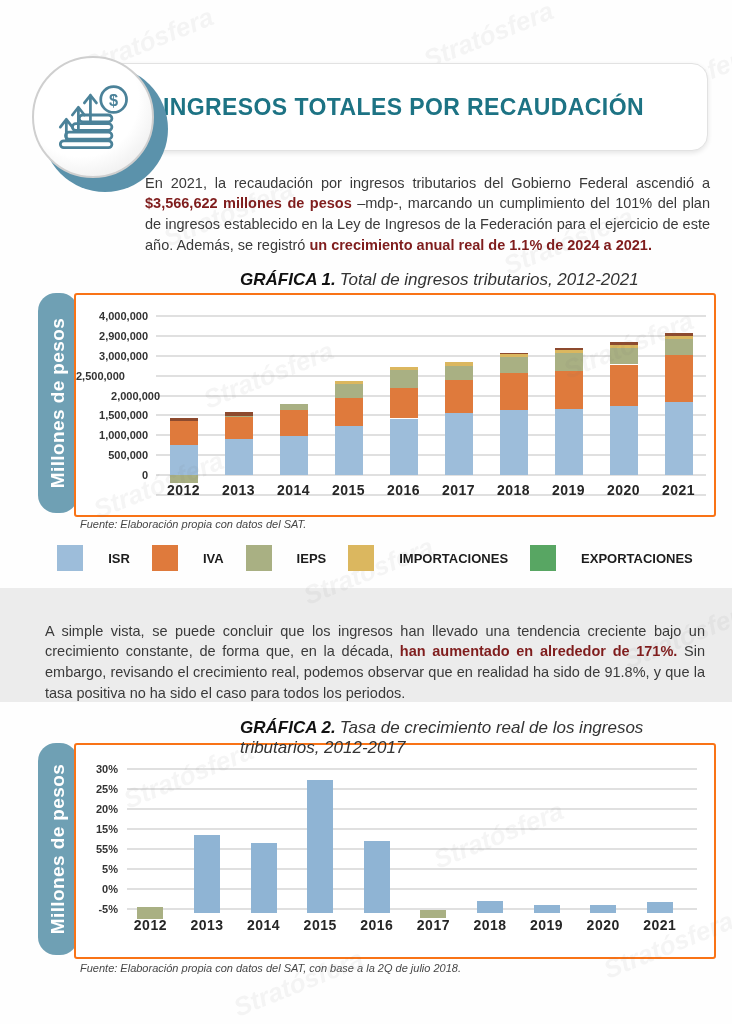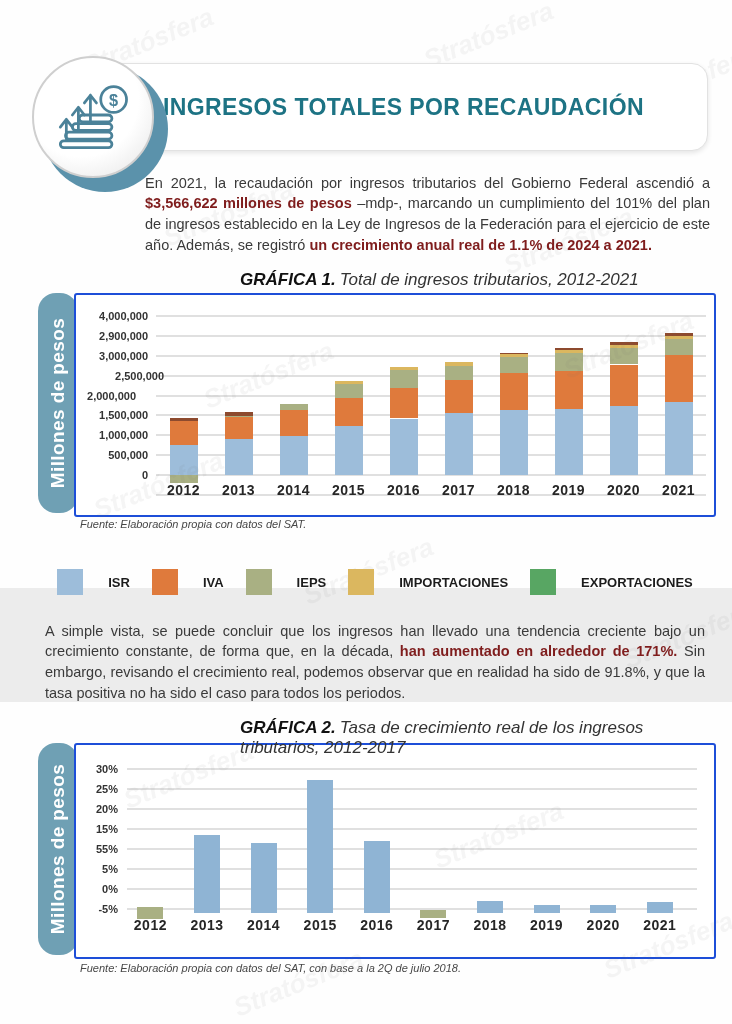--- a/index.html
+++ b/index.html
@@ -21,32 +21,32 @@
   .intro{position:absolute;left:145px;top:158px;width:565px;z-index:3;font-size:14.5px;
          line-height:1.43;text-align:justify;color:#3a3a3a;}
   .intro b,.analysis b{color:#7f1d1d;}
   .caption{position:absolute;width:470px;text-align:left;z-index:3;font-style:italic;
            font-size:17px;color:#333;}
   .caption b{color:#111;margin-right:4px;}
   
   .band{position:absolute;left:38px;width:40px;background:#6fa0b4;border-radius:18px;z-index:1;}
   .band-label{position:absolute;left:50%;top:50%;transform:translate(-50%,-50%) rotate(-90deg);
               white-space:nowrap;color:#ffffff;font-weight:700;font-size:19px;letter-spacing:.4px;}
-  .chart-box{position:absolute;left:74px;width:638px;background:#ffffff;border:2px solid #1d4ed8;
+  .chart-box{position:absolute;left:74px;width:638px;background:#ffffff;border:2px solid #f97316;
              border-radius:3px;z-index:1;}
   .gridline{position:absolute;height:2px;background:#e0e0e0;z-index:1;}
   .ytick{position:absolute;text-align:right;font-weight:700;font-size:11px;color:#333;z-index:2;}
   .xtick{position:absolute;text-align:center;font-weight:700;font-size:14px;color:#262626;
          letter-spacing:.5px;z-index:3;}
   .bar-seg{position:absolute;z-index:3;}
   .fuente{position:absolute;left:80px;font-style:italic;font-size:11px;color:#474747;z-index:3;}
   
   .legend{position:absolute;left:38px;top:545px;width:674px;display:flex;justify-content:center;
           align-items:center;gap:22px;z-index:3;}
-  .legend-item{display:flex;align-items:center;gap:25px;margin-top:24px;}
+  .legend-item{display:flex;align-items:center;gap:25px;}
   .legend-swatch{width:26px;height:26px;display:inline-block;}
   .legend-label{font-weight:700;font-size:13px;color:#1c1c1c;}
   
   .grayband{position:absolute;left:0;top:588px;width:732px;height:114px;background:#ececec;z-index:1;}
   .analysis{position:absolute;left:45px;top:606px;width:660px;z-index:3;font-size:14.5px;
             line-height:1.43;text-align:justify;color:#3a3a3a;}
 </style>
 </head>
 <body>
 
@@ -98,23 +98,23 @@
     <span class="band-label">Millones de pesos</span>
   </div>
   <div class="chart-box" id="chart1-box" style="top:293px;height:220px;">
       <div class="gridline" style="left: 80px; top: 20px; width: 550px;"></div>
       <div class="ytick" style="left: 0px; top: 15px; width: 72px;">4,000,000</div>
       <div class="gridline" style="left: 80px; top: 39.9px; width: 550px;"></div>
       <div class="ytick" style="left: 0px; top: 34.9px; width: 72px;">2,900,000</div>
       <div class="gridline" style="left: 80px; top: 59.8px; width: 550px;"></div>
       <div class="ytick" style="left: 0px; top: 54.8px; width: 72px;">3,000,000</div>
       <div class="gridline" style="left: 80px; top: 79.6px; width: 550px;"></div>
-      <div class="ytick" style="left: 0px; top: 74.6px; width: 88px;">2,500,000</div>
+      <div class="ytick" style="left: 0px; top: 74.6px; width: 48px;">2,500,000</div>
       <div class="gridline" style="left: 80px; top: 99.5px; width: 550px;"></div>
-      <div class="ytick" style="left: 0px; top: 94.5px; width: 60px;">2,000,000</div>
+      <div class="ytick" style="left: 0px; top: 94.5px; width: 84px;">2,000,000</div>
       <div class="gridline" style="left: 80px; top: 119.4px; width: 550px;"></div>
       <div class="ytick" style="left: 0px; top: 114.4px; width: 72px;">1,500,000</div>
       <div class="gridline" style="left: 80px; top: 139.3px; width: 550px;"></div>
       <div class="ytick" style="left: 0px; top: 134.3px; width: 72px;">1,000,000</div>
       <div class="gridline" style="left: 80px; top: 159.1px; width: 550px;"></div>
       <div class="ytick" style="left: 0px; top: 154.1px; width: 72px;">500,000</div>
       <div class="gridline" style="left: 80px; top: 179px; width: 550px;"></div>
       <div class="ytick" style="left: 0px; top: 174px; width: 72px;">0</div>
       <div class="gridline" style="left: 80px; top: 198.9px; width: 550px;"></div>
       <div class="bar-seg" style="left: 93.5px; top: 149.8px; width: 28px; height: 30.2px; background: rgb(157, 189, 218);"></div>

